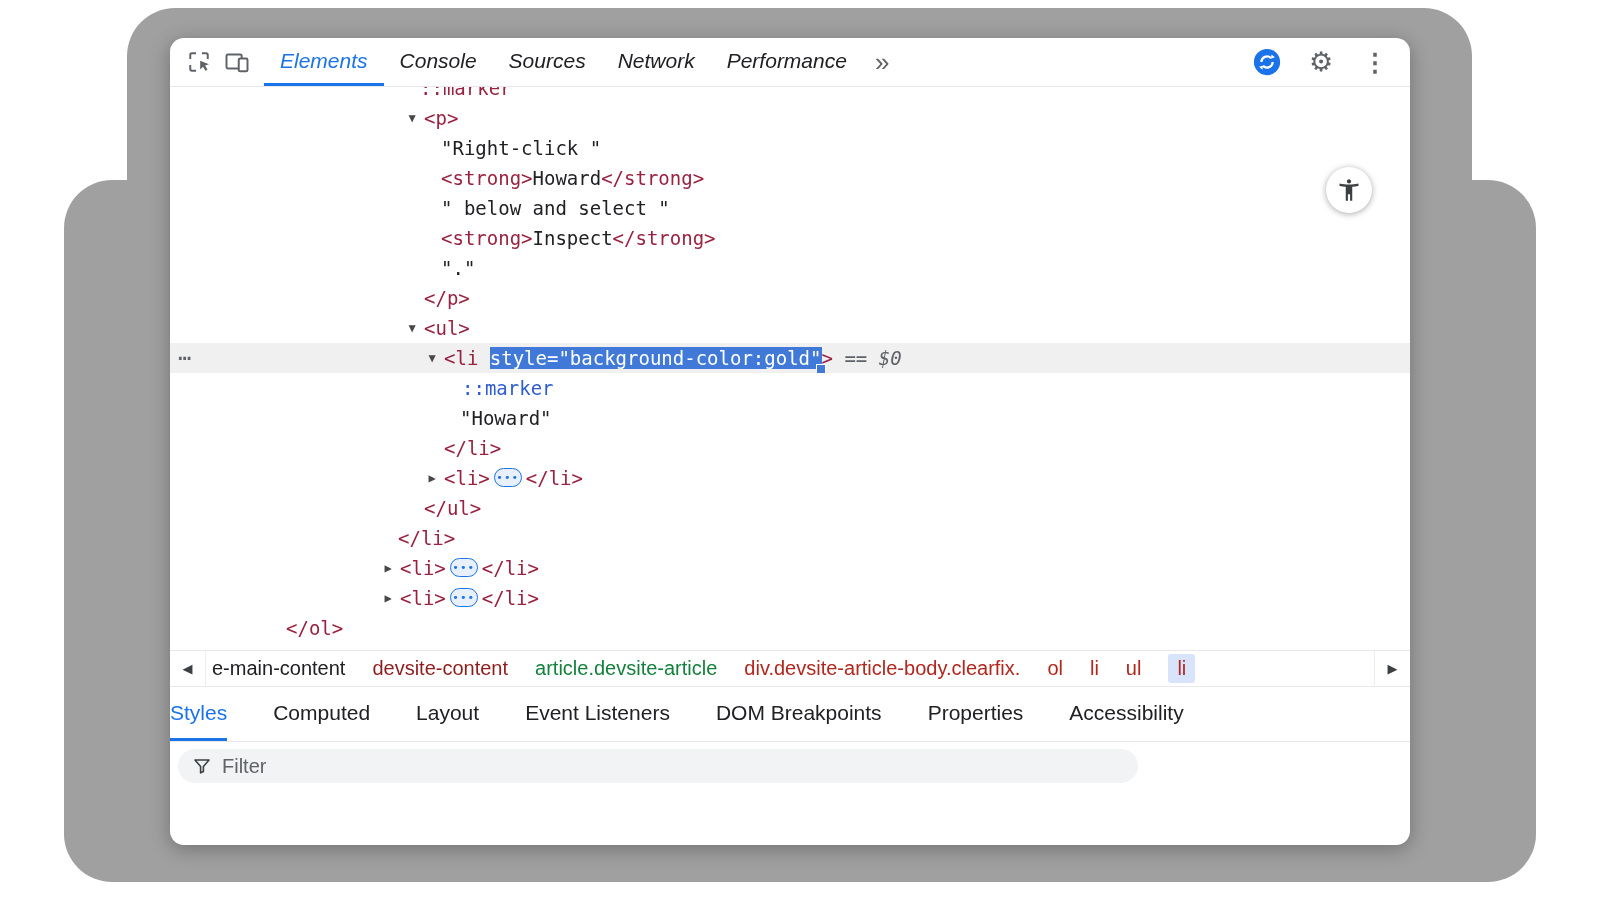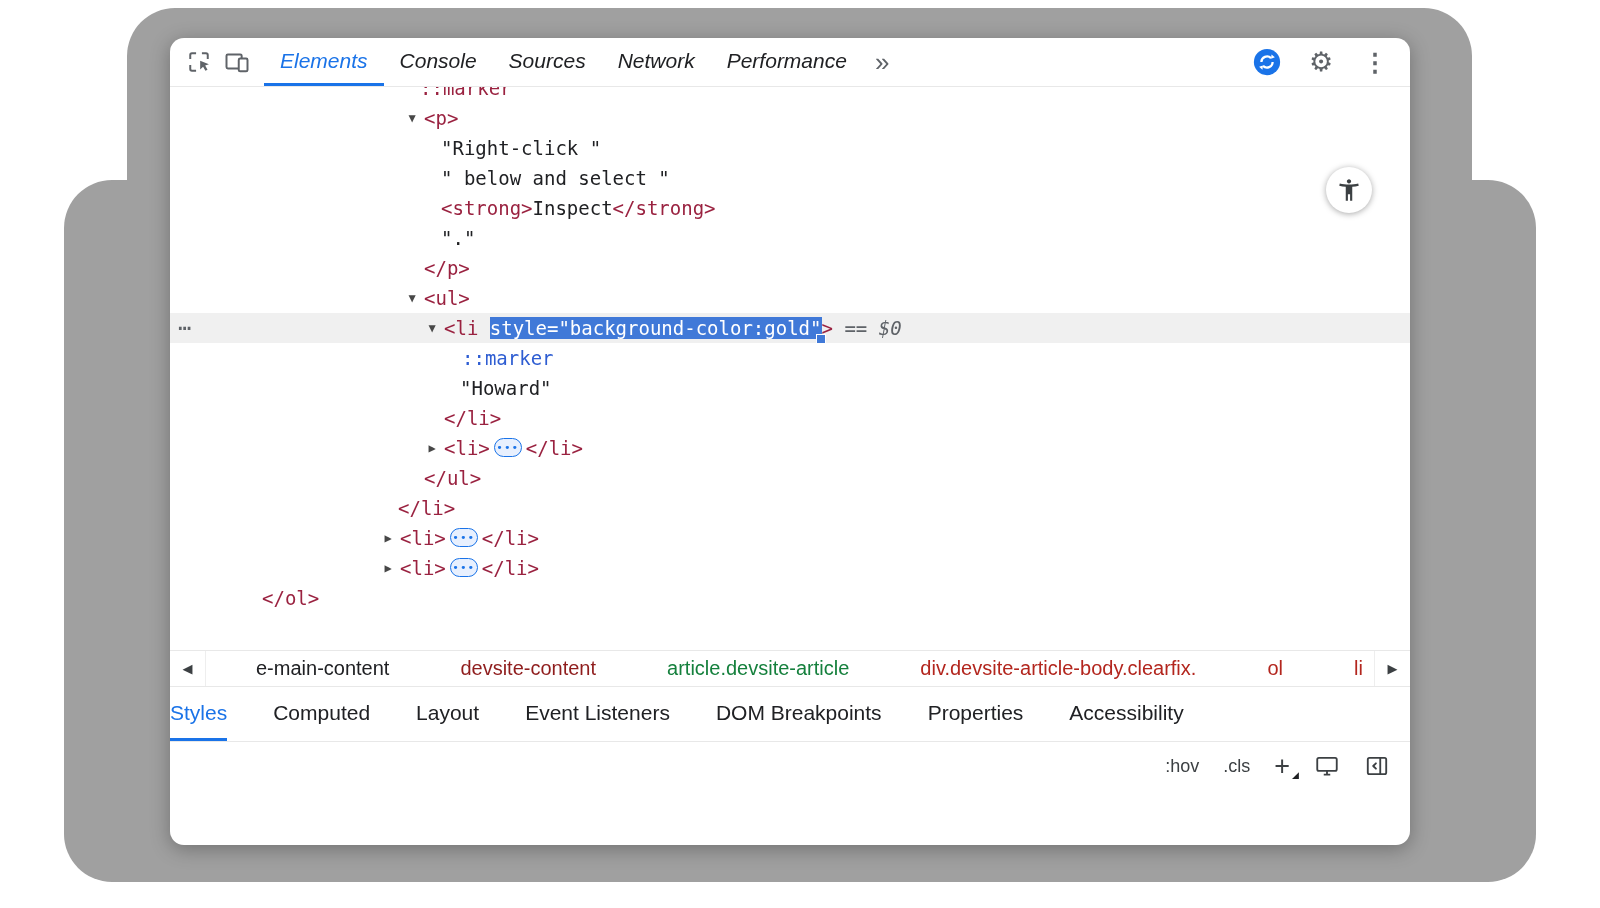--- a/index.html
+++ b/index.html
@@ -40,21 +40,21 @@
   .tk-pseudo{color:#2e5dd2;}
   .tk-sel{background:#4079d8;color:#ffffff;position:relative;}
   .tk-sel:after{content:"";position:absolute;right:-4px;bottom:-5px;width:8px;height:8px;background:#4079d8;border:1px solid #fff;}
   .tk-dim{color:#5f6368;}
   .tk-dollar{color:#5f6368;font-style:italic;}
   .pill{display:inline-flex;align-items:center;justify-content:center;height:19px;min-width:28px;border:1.5px solid #1a73e8;border-radius:10px;background:#e8f0fe;color:#1a73e8;font-size:11px;letter-spacing:1px;margin:0 4px;vertical-align:middle;position:relative;top:-2px;cursor:pointer;}
   .a11y-btn{position:absolute;left:1156px;top:129px;width:46px;height:46px;border-radius:50%;background:#fff;box-shadow:0 1px 6px rgba(0,0,0,.35);display:flex;align-items:center;justify-content:center;cursor:pointer;}
 
   
   .crumbs{height:37px;border-top:1px solid #e8e8e8;border-bottom:1px solid #e8e8e8;display:flex;align-items:center;position:relative;padding:0 46px 0 42px;gap:27px;font-size:20px;overflow:hidden;background:#fff;}
-  .crumb{white-space:nowrap;cursor:pointer;margin-left:44px;}
+  .crumb{white-space:nowrap;cursor:pointer;}
   .crumb.dark{color:#202124;}
   .crumb.red{color:#b3261e;}
   .crumb.maroon{color:#8f1d1d;}
   .crumb.orange{color:#15803d;}
   .crumb.selected{background:#d7e4fc;padding:3px 9px;border-radius:3px;}
   .crumb-scroll{position:absolute;top:0;bottom:0;width:36px;display:flex;align-items:center;justify-content:center;color:#3c4043;font-size:13px;background:#fff;cursor:pointer;}
   .crumb-scroll.left{left:0;border-right:1px solid #eeeeee;}
   .crumb-scroll.right{right:0;border-left:1px solid #eeeeee;}
 
   
@@ -118,35 +118,36 @@
       </div>
       <div class="icon-btn gear">⚙</div>
       <div class="icon-btn kebab">⋮</div>
     </div>
   </div>
 
   <div class="tree">
       <div class="t-line clipped" style="padding-left: 250px;"><span class="tk-tag">::marker</span></div>
       <div class="t-line" style="padding-left: 254px;"><span class="arrow" style="left: 232px;">▼</span><span class="tk-tag">&lt;p&gt;</span></div>
       <div class="t-line" style="padding-left: 271px;"><span class="tk-text">"Right-click "</span></div>
+      <div class="t-line" style="padding-left: 271px;"><span class="tk-tag">&lt;strong&gt;</span><span class="tk-text">Howard</span><span class="tk-tag">&lt;/strong&gt;</span></div>
       <div class="t-line" style="padding-left: 271px;"><span class="tk-text">" below and select "</span></div>
       <div class="t-line" style="padding-left: 271px;"><span class="tk-tag">&lt;strong&gt;</span><span class="tk-text">Inspect</span><span class="tk-tag">&lt;/strong&gt;</span></div>
       <div class="t-line" style="padding-left: 271px;"><span class="tk-text">"."</span></div>
       <div class="t-line" style="padding-left: 254px;"><span class="tk-tag">&lt;/p&gt;</span></div>
       <div class="t-line" style="padding-left: 254px;"><span class="arrow" style="left: 232px;">▼</span><span class="tk-tag">&lt;ul&gt;</span></div>
       <div class="t-line selected" style="padding-left: 274px;"><span class="gutter">⋯</span><span class="arrow" style="left: 252px;">▼</span><span class="tk-tag">&lt;li </span><span class="tk-sel">style="background-color:gold"</span><span class="tk-tag">&gt;</span><span class="tk-dim"> == </span><span class="tk-dollar">$0</span></div>
       <div class="t-line" style="padding-left: 292px;"><span class="tk-pseudo">::marker</span></div>
       <div class="t-line" style="padding-left: 290px;"><span class="tk-text">"Howard"</span></div>
       <div class="t-line" style="padding-left: 274px;"><span class="tk-tag">&lt;/li&gt;</span></div>
       <div class="t-line" style="padding-left: 274px;"><span class="arrow" style="left: 252px;">▶</span><span class="tk-tag">&lt;li&gt;</span><span class="pill">•••</span><span class="tk-tag">&lt;/li&gt;</span></div>
       <div class="t-line" style="padding-left: 254px;"><span class="tk-tag">&lt;/ul&gt;</span></div>
       <div class="t-line" style="padding-left: 228px;"><span class="tk-tag">&lt;/li&gt;</span></div>
       <div class="t-line" style="padding-left: 230px;"><span class="arrow" style="left: 208px;">▶</span><span class="tk-tag">&lt;li&gt;</span><span class="pill">•••</span><span class="tk-tag">&lt;/li&gt;</span></div>
       <div class="t-line" style="padding-left: 230px;"><span class="arrow" style="left: 208px;">▶</span><span class="tk-tag">&lt;li&gt;</span><span class="pill">•••</span><span class="tk-tag">&lt;/li&gt;</span></div>
-      <div class="t-line" style="padding-left: 92px;"><span class="tk-tag">&lt;/ol&gt;</span></div>
+      <div class="t-line" style="padding-left: 116px;"><span class="tk-tag">&lt;/ol&gt;</span></div>
     </div>
 
   <div class="a11y-btn">
     <svg width="26" height="26" viewBox="0 0 24 24" fill="#3c4043">
       <path d="M20.5 6c-2.61.7-5.67 1-8.5 1s-5.89-.3-8.5-1L3 8c1.86.5 4 .83 6 1v13h2v-6h2v6h2V9c2-.17 4.14-.5 6-1l-.5-2zM12 6c1.1 0 2-.9 2-2s-.9-2-2-2-2 .9-2 2 .9 2 2 2z"></path>
     </svg>
   </div>
 
   <div class="crumbs">
     <div class="crumb-scroll left">◀</div>
@@ -165,33 +166,23 @@
       <div class="ptab active">Styles</div>
       <div class="ptab">Computed</div>
       <div class="ptab">Layout</div>
       <div class="ptab">Event Listeners</div>
       <div class="ptab">DOM Breakpoints</div>
       <div class="ptab">Properties</div>
       <div class="ptab">Accessibility</div>
     </div>
 
   <div class="filter-bar">
-    <div class="filter-controls">
-      <div class="state-btn">:hov</div>
-      <div class="state-btn">.cls</div>
-      <div class="plus-btn"><span>+</span><span class="plus-caret">◢</span></div>
-      <div class="fc-icon">
-        <svg width="26" height="26" viewBox="0 0 24 24" fill="none" stroke="#3c4043" stroke-width="1.7">
-          <rect x="3" y="4.5" width="18" height="12" rx="1.5"></rect>
-          <path d="M9 20h6M12 16.5V20"></path>
-        </svg>
-      </div>
-      <div class="fc-icon">
-        <svg width="26" height="26" viewBox="0 0 24 24" fill="none" stroke="#3c4043" stroke-width="1.7">
-          <rect x="3.5" y="4.5" width="17" height="15" rx="1.5"></rect>
-          <path d="M15 4.5v15"></path>
-          <path d="M11 9.5L8.5 12l2.5 2.5" stroke-linecap="round" stroke-linejoin="round"></path>
-        </svg>
-      </div>
+    <div class="filter-pill">
+      <span class="fc-icon">
+        <svg width="20" height="20" viewBox="0 0 20 20">
+            <path d="M3 4h14l-5.6 6.6v4.9l-2.8 1.4v-6.3z" fill="none" stroke="#3c4043" stroke-width="1.6" stroke-linejoin="round"></path>
+          </svg>
+      </span>
+      <input class="filter-input" placeholder="Filter" style="">
     </div>
   </div>
 
 </div>
 
 </body></html>

